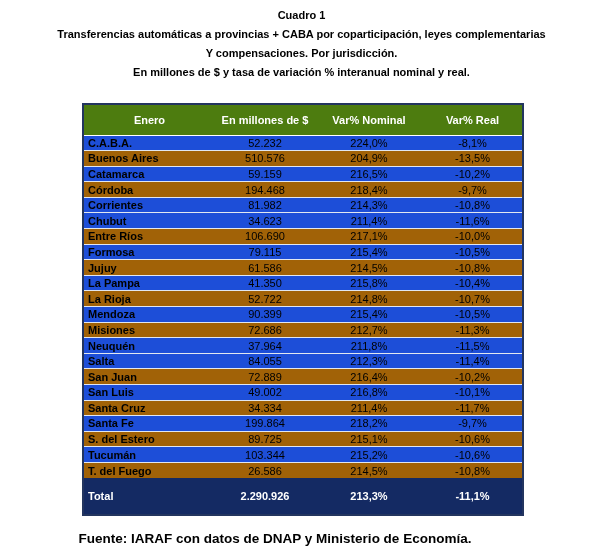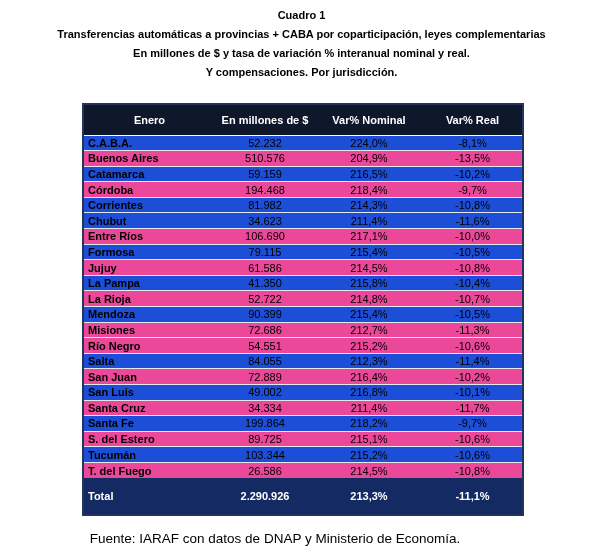--- a/index.html
+++ b/index.html
@@ -27,29 +27,29 @@
     width: 440px;
     border: 2px solid #23355f;
     table-layout: fixed;
   }
   col.c1 { width: 132px; }
   col.c2 { width: 100px; }
   col.c3 { width: 108px; }
   col.c4 { width: 100px; }
   thead tr { height: 31px; }
   thead th {
-    background: #0f172a;
+    background: #4d7c0f;
     color: #ffffff;
     font-size: 11px;
     font-weight: bold;
     padding: 0 2px;
     border-bottom: 1px solid #ffffff;
   }
   tbody tr { height: 15.6px; background: #1d4ed8; }
-  tbody tr.band { background: #ec4899; }
+  tbody tr.band { background: #a16207; }
   tbody td {
     font-size: 11px;
     padding: 0 2px;
     text-align: center;
     border-top: 1px solid #e2e7f0;
     color: #000;
     overflow: hidden;
     white-space: nowrap;
   }
   tbody td.jur { text-align: left; padding-left: 4px; font-weight: bold; }
@@ -65,30 +65,31 @@
   }
   tfoot td.jur { text-align: left; padding-left: 4px; }
   .source {
     position: absolute;
     top: 531px;
     left: 0;
     width: 550px;
     text-align: center;
     font-size: 13.5px;
     color: #000;
+    font-weight: bold;
   }
 </style>
 </head>
 <body>
 
 <div class="titles">
   <div>Cuadro 1</div>
   <div>Transferencias automáticas a provincias + CABA por coparticipación, leyes complementarias</div>
+  <div>Y compensaciones. Por jurisdicción.</div>
   <div>En millones de $ y tasa de variación % interanual nominal y real.</div>
-  <div>Y compensaciones. Por jurisdicción.</div>
 </div>
 
 <div class="tablewrap">
   <table>
     <colgroup>
       <col class="c1">
         <col class="c2">
         <col class="c3">
         <col class="c4">
     </colgroup>
@@ -172,25 +173,25 @@
     <td>90.399</td>
     <td>215,4%</td>
     <td>-10,5%</td>
   </tr>
         <tr class="band">
     <td class="jur">Misiones</td>
     <td>72.686</td>
     <td>212,7%</td>
     <td>-11,3%</td>
   </tr>
-        <tr class="band">
-    <td class="jur">Río Negro</td>
-    <td>54.551</td>
-    <td>215,2%</td>
-    <td>-10,6%</td>
+        <tr>
+    <td class="jur">Neuquén</td>
+    <td>37.964</td>
+    <td>211,8%</td>
+    <td>-11,5%</td>
   </tr>
         <tr>
     <td class="jur">Salta</td>
     <td>84.055</td>
     <td>212,3%</td>
     <td>-11,4%</td>
   </tr>
         <tr class="band">
     <td class="jur">San Juan</td>
     <td>72.889</td>

